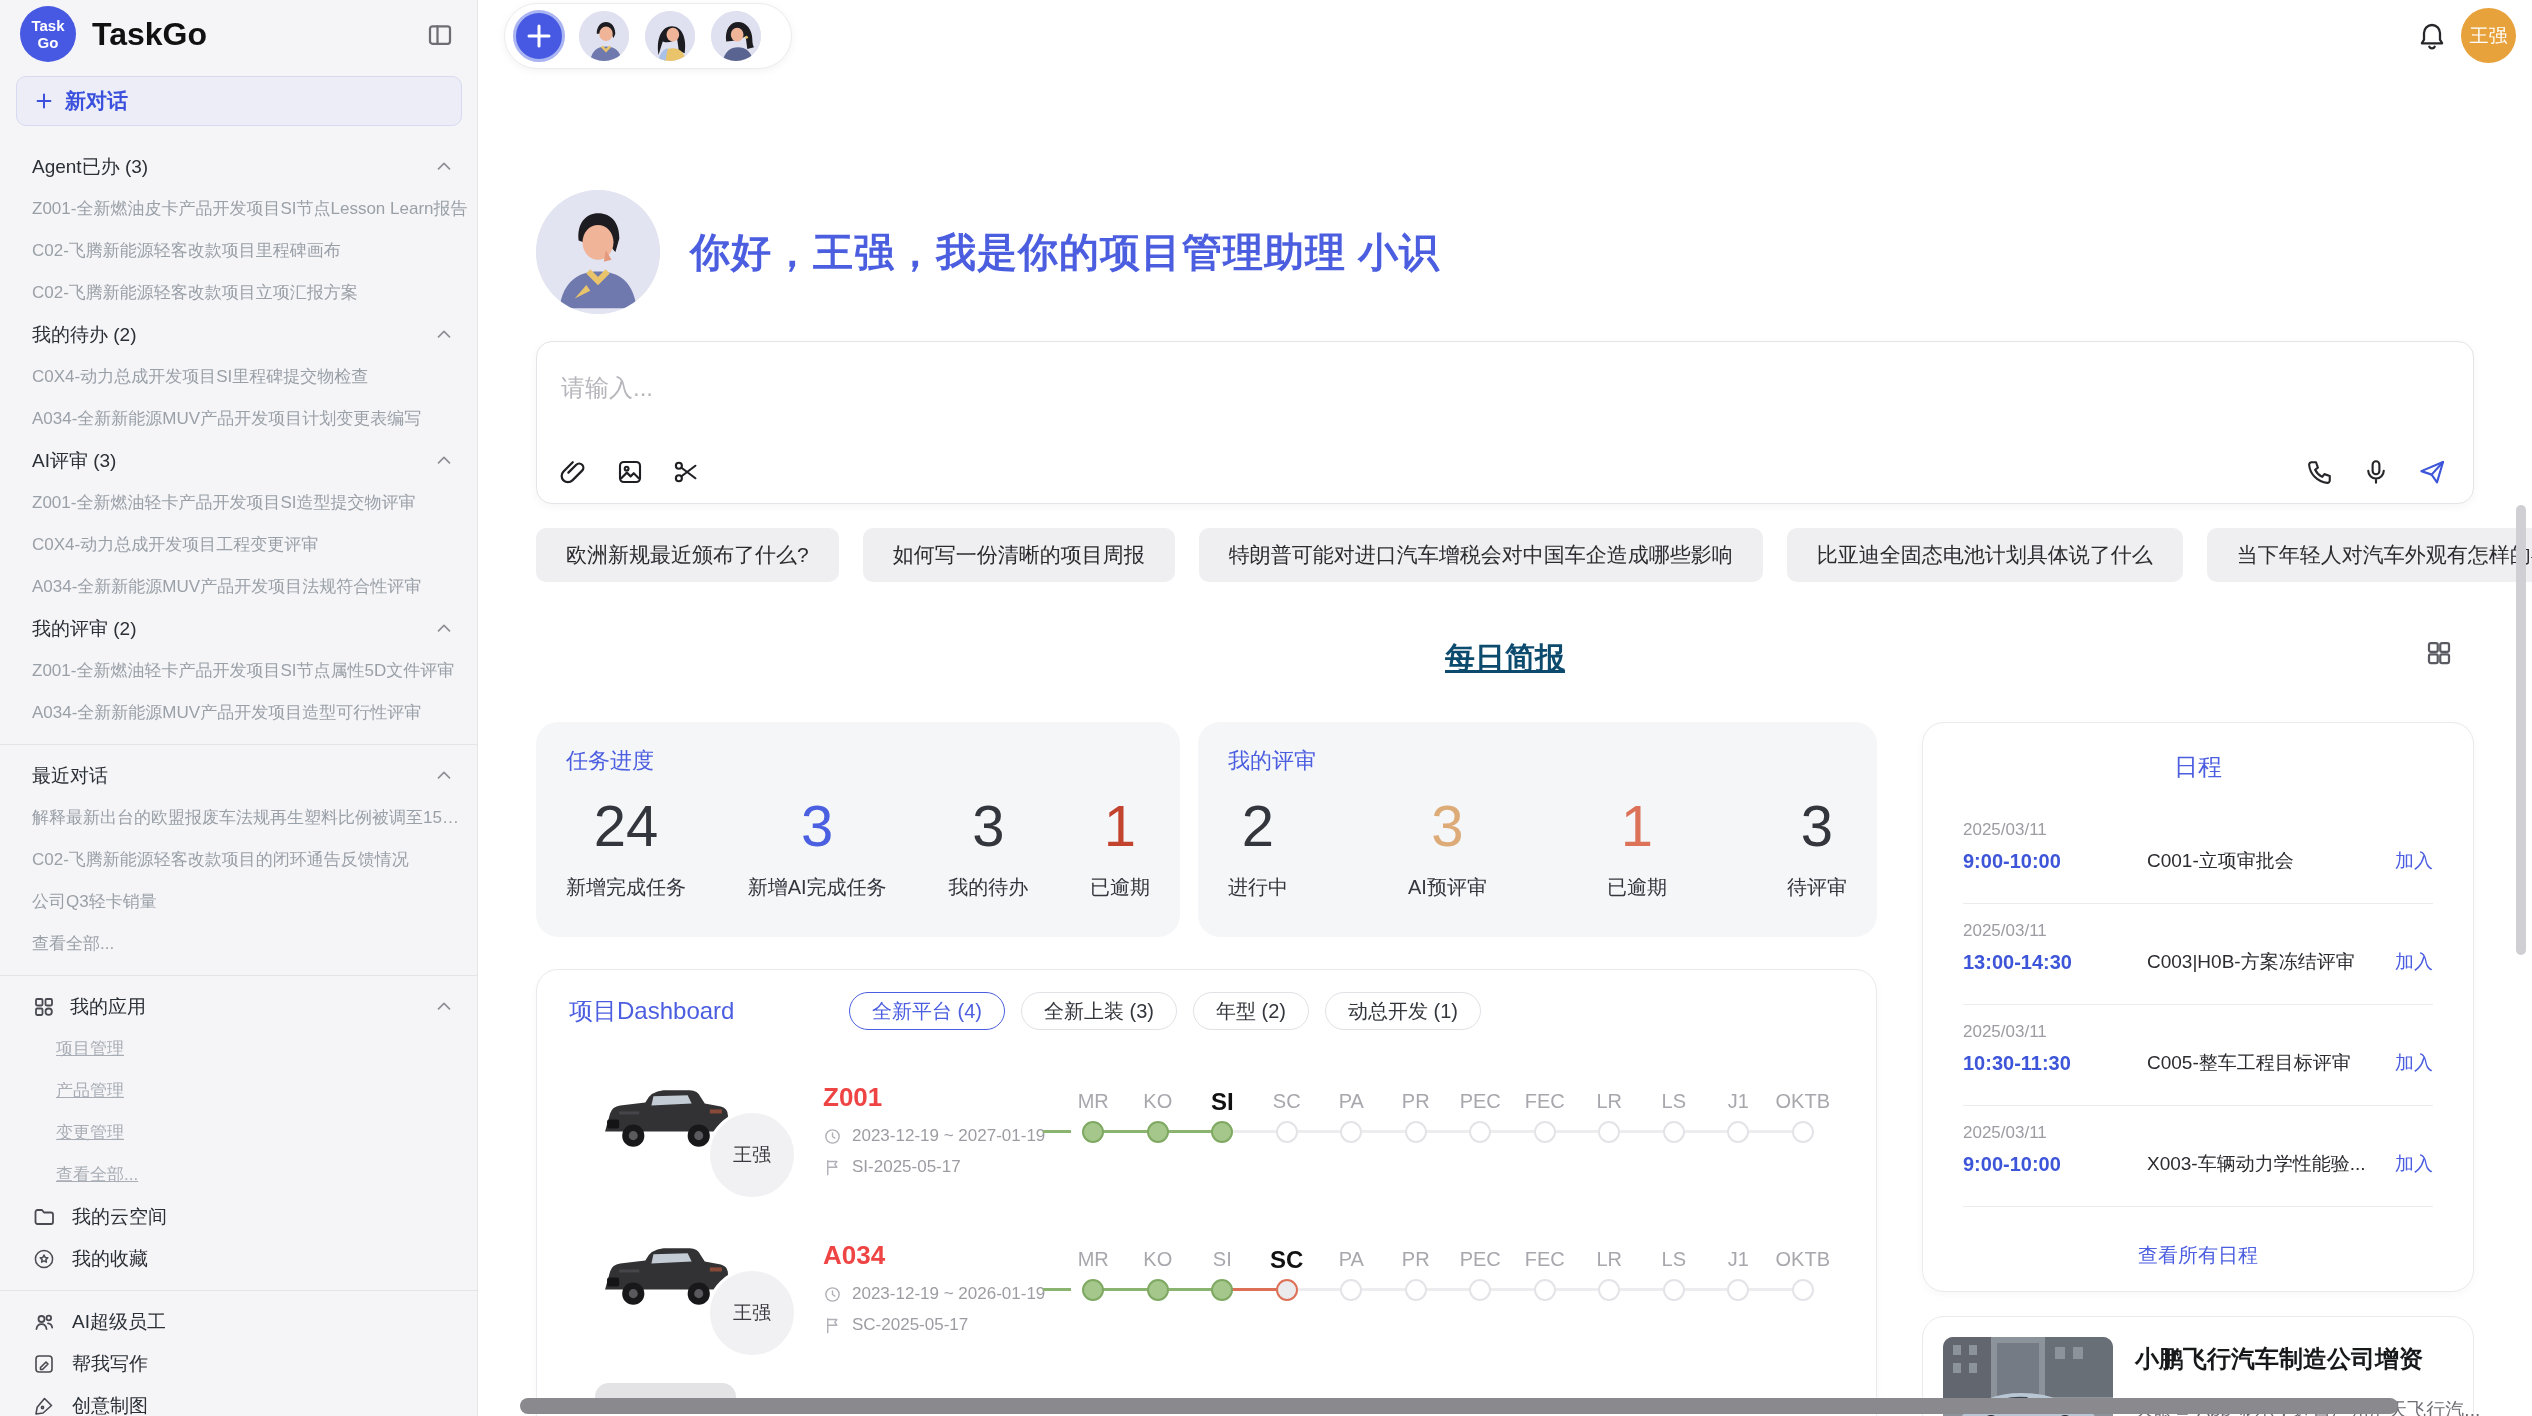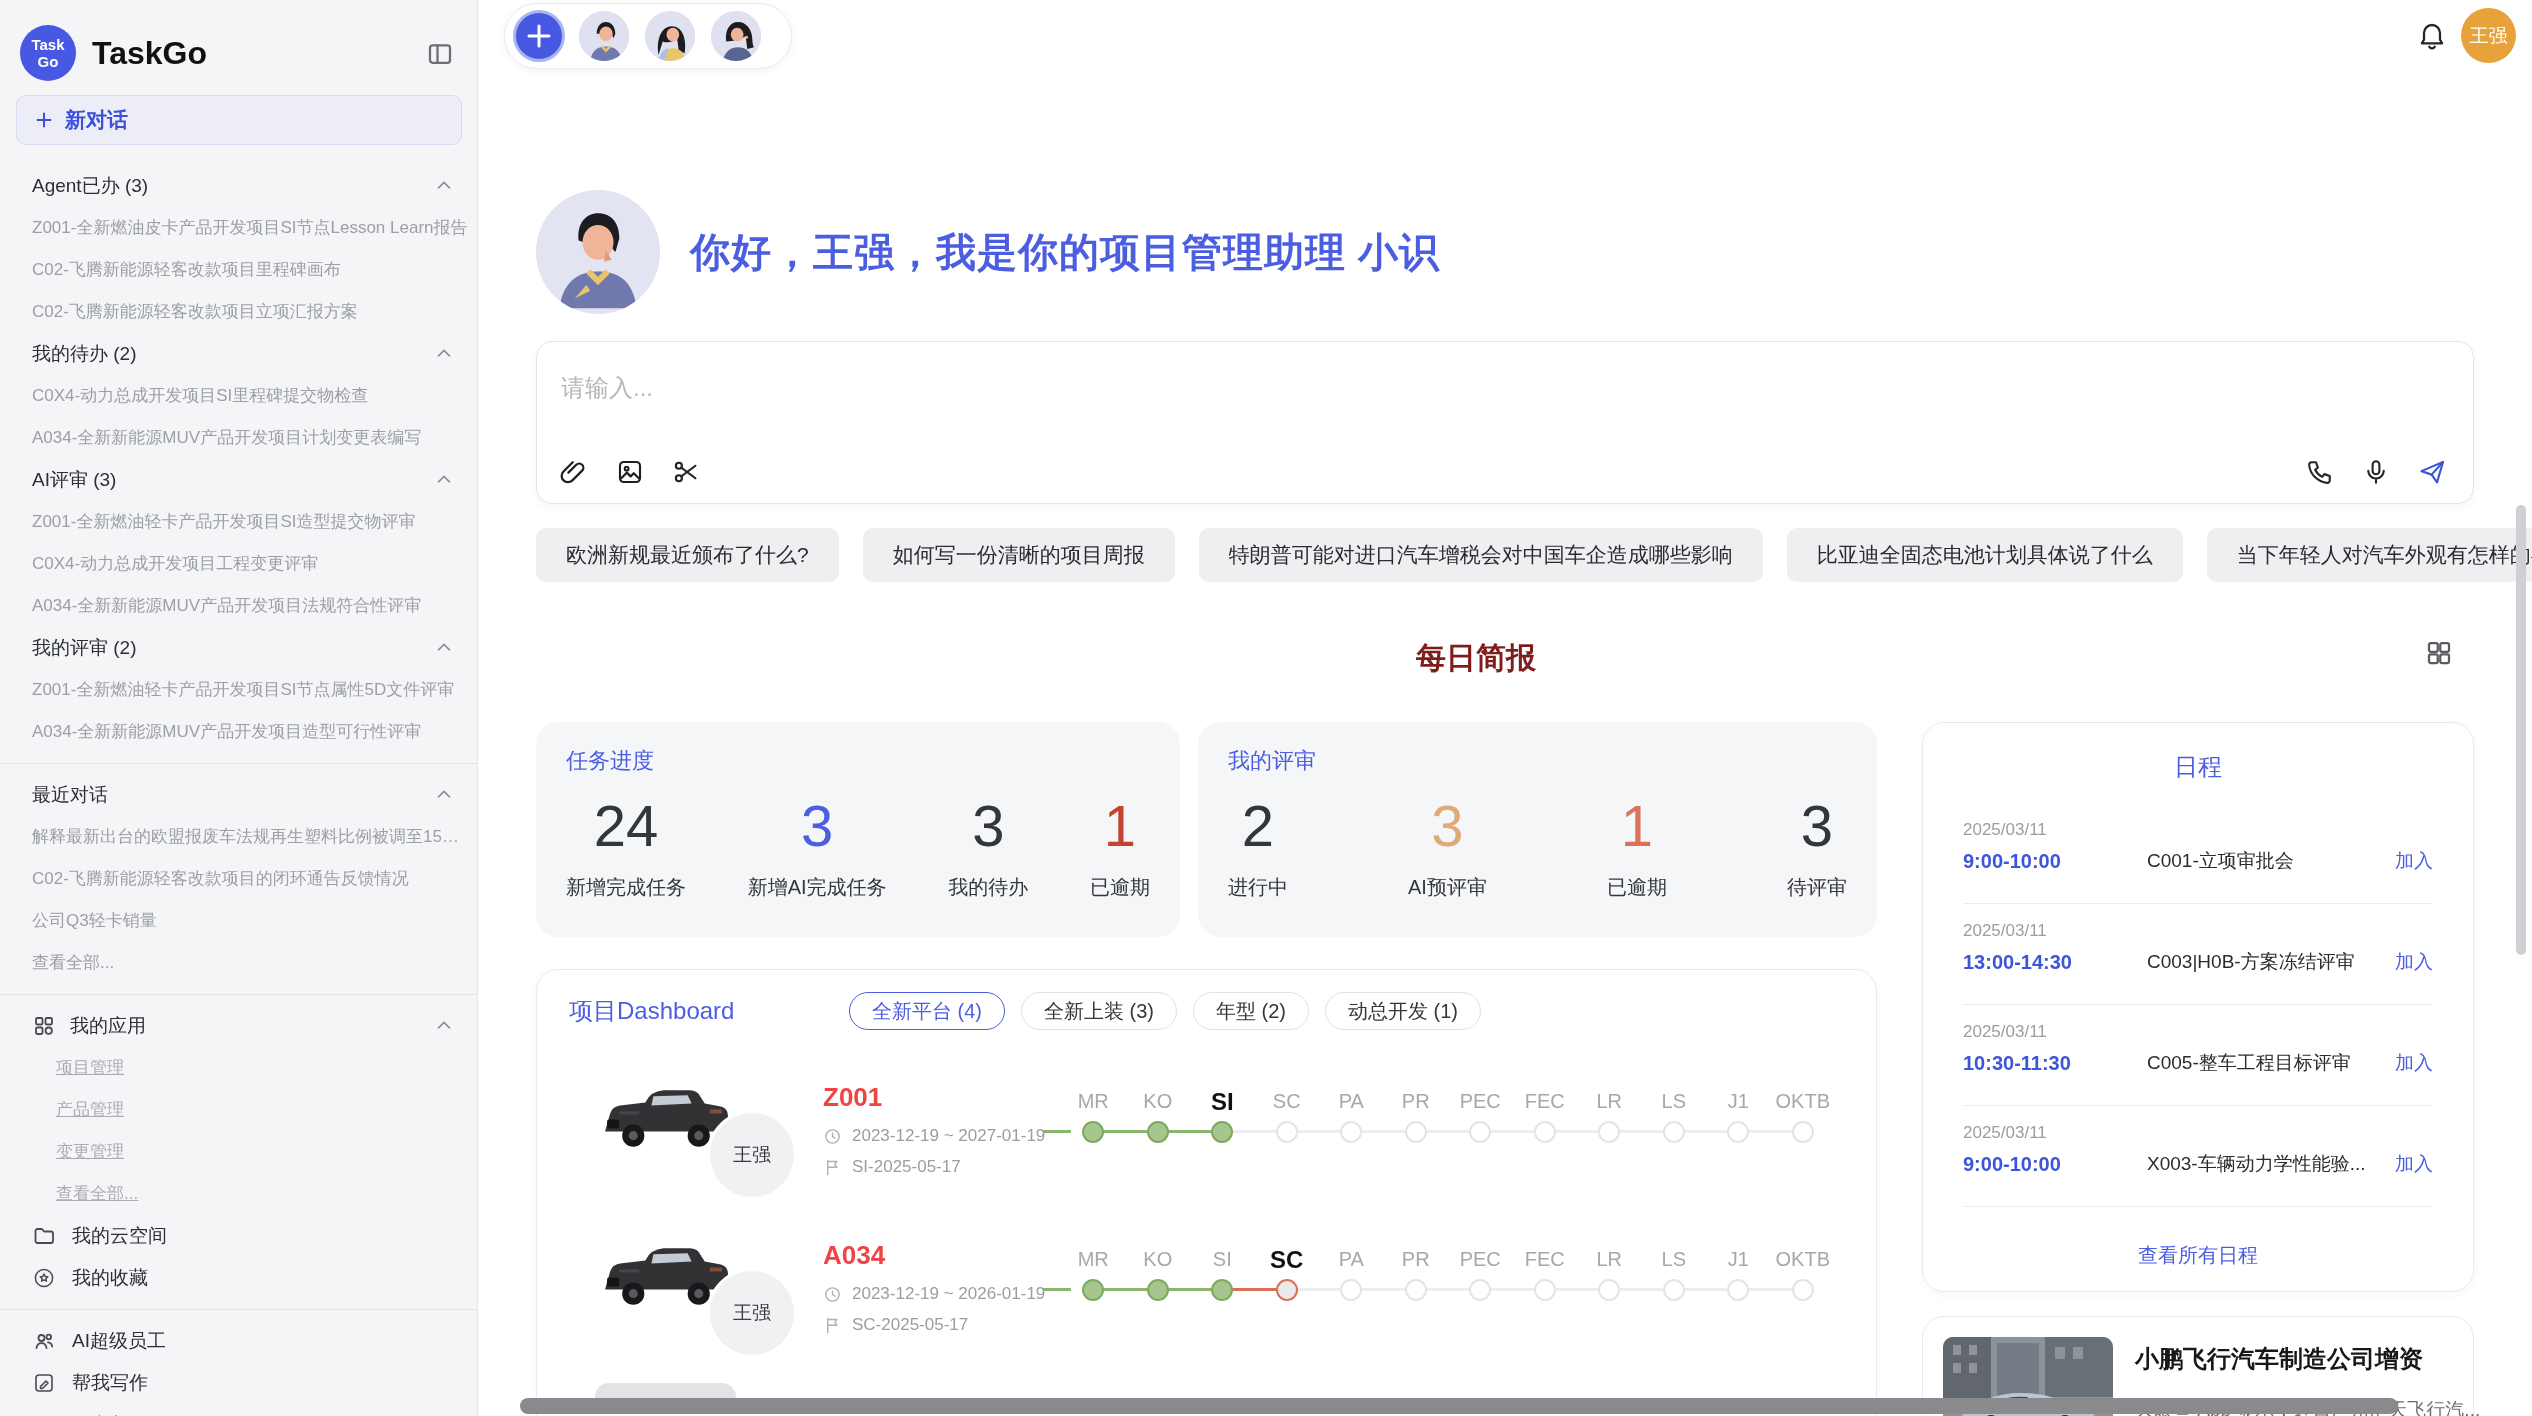--- a/index.html
+++ b/index.html
@@ -5,21 +5,21 @@
   * { box-sizing: border-box; margin: 0; padding: 0; }
   html,body { width:2532px; height:1416px; overflow:hidden; background:#fff;
     font-family:"Liberation Sans","DejaVu Sans",sans-serif; color:#1f2329; }
   .page { position:relative; width:2532px; height:1416px; overflow:hidden; }
   .abs { position:absolute; }
   .icon svg { display:block; }
 
   
   .sidebar { position:absolute; left:0; top:0; width:478px; height:1416px;
     background:#f5f5f7; border-right:1px solid #e7e7ea; overflow:hidden; }
-  .logo-row { display:flex; align-items:center; height:68px; padding:12px 20px; position:relative;margin-top:19px; }
+  .logo-row { display:flex; align-items:center; height:68px; padding:12px 20px; position:relative; }
   .logo { width:56px; height:56px; border-radius:50%; background:#4759e2; color:#fff;
     display:flex; flex-direction:column; align-items:center; justify-content:center;
     font-size:15px; line-height:17px; font-weight:600; }
   .app-title { font-size:32px; font-weight:700; margin-left:16px; color:#111; }
   .panel-icon { position:absolute; right:22px; top:20px; color:#6d6d74; }
   .new-chat { display:flex; align-items:center; gap:10px; margin:8px 16px 12px 16px; width:446px; height:50px;
     background:#ecedf7; border:1px solid #d7daf0; border-radius:10px; color:#3b51dd;
     font-size:21px; font-weight:600; padding:0 16px; cursor:pointer;
     font-family:"Liberation Sans","DejaVu Sans",sans-serif; }
   .sb-scroll { padding-top:8px; }
@@ -59,21 +59,21 @@
   .input-icons-r { position:absolute; right:26px; bottom:16px; display:flex; gap:26px; align-items:center; color:#26262a; }
   .input-icons-l .icon, .input-icons-r .icon { cursor:pointer; }
   .send { color:#3d55d8; }
 
   
   .chips { left:536px; top:528px; display:flex; gap:24px; }
   .chip { height:54px; display:flex; align-items:center; padding:0 30px; background:#efeff2;
     border-radius:10px; font-size:21px; color:#2b2b30; white-space:nowrap; cursor:pointer; }
 
   
-  .brief-title { left:507px; top:638px; width:1938px; text-align:center; font-size:30px; font-weight:700; color:#7f1d1d; }
+  .brief-title { left:536px; top:638px; width:1938px; text-align:center; font-size:30px; font-weight:700; color:#0c4a6e;text-decoration:underline; }
   .brief-icon { left:2424px; top:638px; color:#5a5a62; cursor:pointer; }
 
   .stat-card { top:722px; height:215px; background:#f5f6f8; border-radius:22px; padding:24px 30px 0 30px; }
   .stat-title { font-size:22px; color:#4c5ee0; }
   .stat-cols { display:flex; justify-content:space-between; margin-top:14px; }
   .stat-col { text-align:center; }
   .stat-num { font-size:58px; font-weight:500; line-height:72px; }
   .stat-label { font-size:20px; color:#33363c; margin-top:12px; }
 
   

